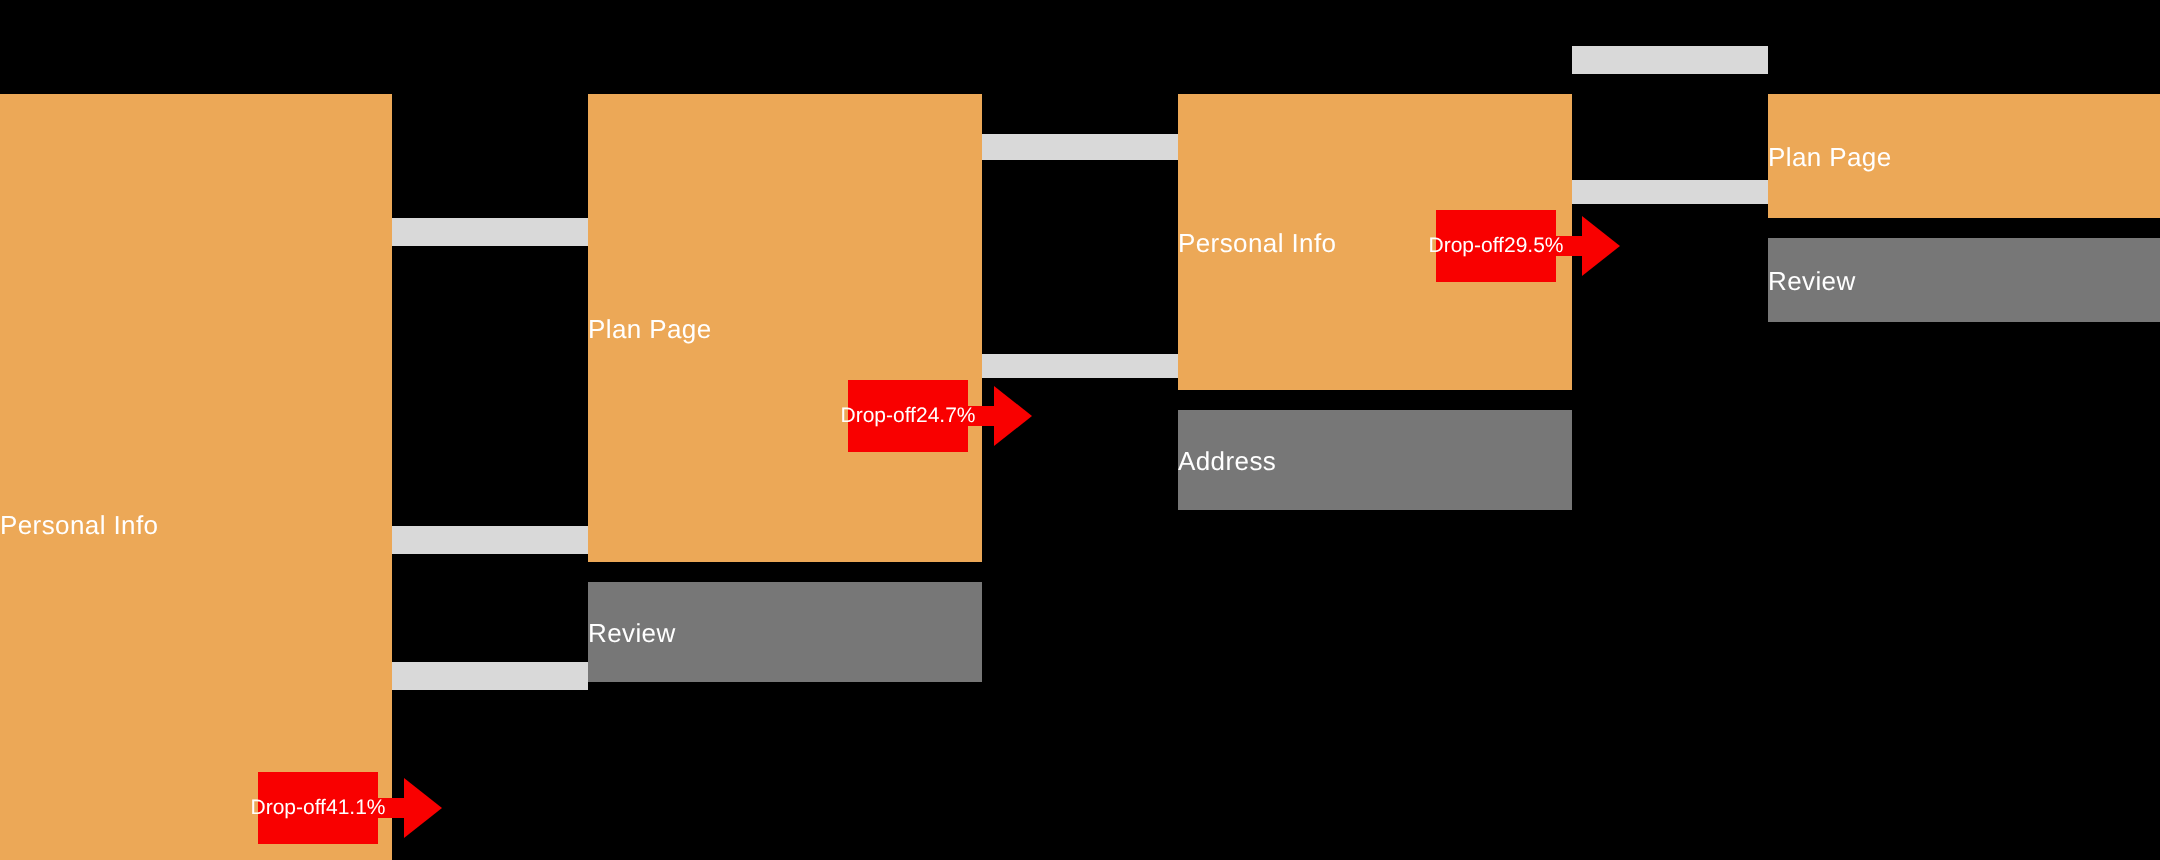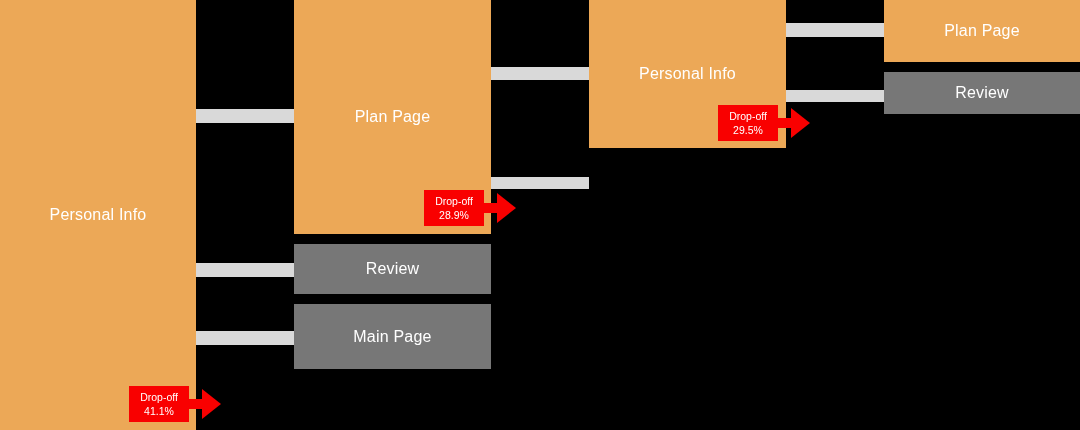--- a/index.html
+++ b/index.html
@@ -12,40 +12,41 @@
     position: relative;
     width: 1080px;
     height: 430px;
     overflow: hidden;
     background: #000000;
   }
   .node {
     position: absolute;
     display: flex;
     align-items: center;
-    justify-content: center;
+    justify-content: flex-start;
     color: #ffffff;
-    font-size: 16px;
+    font-size: 13px;
     letter-spacing: 0.2px;
     box-sizing: border-box;
     cursor: pointer;
+    margin-top: 47px;
   }
   .node span { pointer-events: none; }
   .link {
     position: absolute;
   }
   .dropoff {
     position: absolute;
     cursor: pointer;
   }
   .dropoff-box {
     position: absolute;
     left: 0; top: 0;
     display: flex;
-    flex-direction: column;
+    flex-direction: row;
     align-items: center;
     justify-content: center;
     color: #ffffff;
     font-size: 10.5px;
     line-height: 14px;
     text-align: center;
     white-space: nowrap;
   }
   .dropoff-arrow {
     position: absolute;
@@ -84,25 +85,25 @@
     <div class="link" style="left: 786px; top: 90px; width: 98px; height: 12px; background: rgb(217, 217, 217);"></div>
     <div class="node" style="left: 0px; top: 0px; width: 196px; height: 430px; background: rgb(236, 168, 87); color: rgb(255, 255, 255);">
       <span>Personal Info</span>
     </div>
     <div class="node" style="left: 294px; top: 0px; width: 197px; height: 234px; background: rgb(236, 168, 87); color: rgb(255, 255, 255);">
       <span>Plan Page</span>
     </div>
     <div class="node" style="left: 294px; top: 244px; width: 197px; height: 50px; background: rgb(119, 119, 119); color: rgb(255, 255, 255);">
       <span>Review</span>
     </div>
-    <div class="node" style="left: 294px; top: 304px; width: 197px; height: 65px; background: rgb(119, 119, 119); color: rgb(255, 255, 255);">
-      <span>Main Page</span>
-    </div>
     <div class="node" style="left: 589px; top: 0px; width: 197px; height: 148px; background: rgb(236, 168, 87); color: rgb(255, 255, 255);">
       <span>Personal Info</span>
+    </div>
+    <div class="node" style="left: 589px; top: 158px; width: 197px; height: 50px; background: rgb(119, 119, 119); color: rgb(255, 255, 255);">
+      <span>Address</span>
     </div>
     <div class="node" style="left: 884px; top: 0px; width: 196px; height: 62px; background: rgb(236, 168, 87); color: rgb(255, 255, 255);">
       <span>Plan Page</span>
     </div>
     <div class="node" style="left: 884px; top: 72px; width: 196px; height: 42px; background: rgb(119, 119, 119); color: rgb(255, 255, 255);">
       <span>Review</span>
     </div>
     <div class="dropoff" style="left: 129px; top: 386px; width: 93px; height: 36px;">
       <div class="dropoff-arrow" style="left: 60px; top: 0px; width: 33px; height: 36px;">
         <div class="dropoff-shaft" style="background: rgb(249, 0, 0);"></div>
@@ -113,21 +114,21 @@
         <div>41.1%</div>
       </div>
     </div>
     <div class="dropoff" style="left: 424px; top: 190px; width: 93px; height: 36px;">
       <div class="dropoff-arrow" style="left: 60px; top: 0px; width: 33px; height: 36px;">
         <div class="dropoff-shaft" style="background: rgb(249, 0, 0);"></div>
         <div class="dropoff-head" style="border-left-color: rgb(249, 0, 0);"></div>
       </div>
       <div class="dropoff-box" style="width: 60px; height: 36px; background: rgb(249, 0, 0); color: rgb(255, 255, 255);">
         <div>Drop-off</div>
-        <div>28.9%</div>
+        <div>24.7%</div>
       </div>
     </div>
     <div class="dropoff" style="left: 718px; top: 105px; width: 93px; height: 36px;">
       <div class="dropoff-arrow" style="left: 60px; top: 0px; width: 33px; height: 36px;">
         <div class="dropoff-shaft" style="background: rgb(249, 0, 0);"></div>
         <div class="dropoff-head" style="border-left-color: rgb(249, 0, 0);"></div>
       </div>
       <div class="dropoff-box" style="width: 60px; height: 36px; background: rgb(249, 0, 0); color: rgb(255, 255, 255);">
         <div>Drop-off</div>
         <div>29.5%</div>

